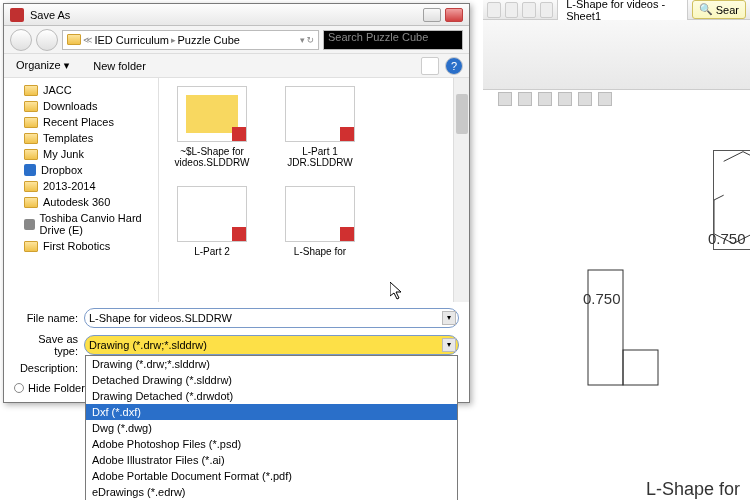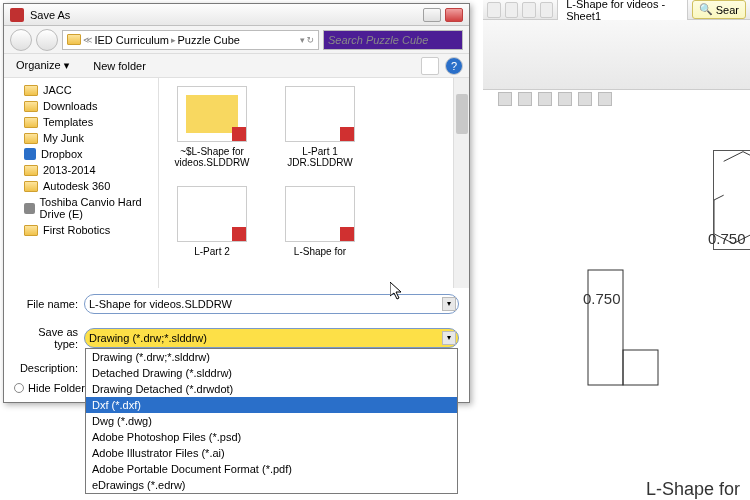--- a/index.html
+++ b/index.html
@@ -27,21 +27,21 @@
 .dlg-title { background:linear-gradient(#fdfdfd,#e8e8e8); height:22px; border-bottom:1px solid #c0c0c0; display:flex; align-items:center; padding:0 6px; }
 .dlg-title-icon { width:14px; height:14px; background:#c03030; border-radius:2px; margin-right:6px; }
 .win-btns { margin-left:auto; display:flex; gap:4px; }
 .win-btn { width:18px; height:14px; border:1px solid #a0a0a0; background:linear-gradient(#f8f8f8,#e0e0e0); border-radius:2px; }
 .win-close { border-color:#c04040; background:linear-gradient(#f0a0a0,#d04040); }
 
 .nav-row { height:28px; display:flex; align-items:center; padding:0 6px; gap:4px; background:#f4f4f4; border-bottom:1px solid #ddd; }
 .nav-arrow { width:22px; height:22px; border:1px solid #bbb; border-radius:11px; background:linear-gradient(#fff,#e0e0e0); }
 .breadcrumb { flex:1; height:20px; border:1px solid #bbb; background:#fff; display:flex; align-items:center; padding:0 4px; gap:2px; }
 .bc-sep { color:#888; font-size:9px; }
-.searchbox { width:140px; height:20px; border:1px solid #bbb; background:#4c1d95; padding:0 4px; color:#888; font-style:italic; display:flex; align-items:center; }
+.searchbox { width:140px; height:20px; border:1px solid #bbb; background:#000000; padding:0 4px; color:#888; display:flex; align-items:flex-start; }
 
 .cmd-row { height:24px; display:flex; align-items:center; padding:0 6px; gap:12px; background:#f4f4f4; border-bottom:1px solid #e0e0e0; }
 .cmd-btn { padding:2px 6px; border-radius:2px; }
 .cmd-icons { margin-left:auto; display:flex; gap:6px; }
 .cmd-icon { width:18px; height:18px; border:1px solid #ccc; background:#fff; border-radius:2px; }
 .help-icon { background:#2a6fc9; color:#fff; border-radius:9px; text-align:center; line-height:16px; }
 
 .dlg-body { flex:1; display:flex; overflow:hidden; }
 .tree { width:155px; border-right:1px solid #e0e0e0; overflow-y:auto; padding:4px 2px; }
 .tree-item { display:flex; align-items:center; gap:5px; padding:2px 4px 2px 18px; cursor:default; }
@@ -50,21 +50,21 @@
 .db-icon { width:12px; height:12px; background:#2a6fc9; border-radius:2px; }
 .thumbs { flex:1; padding:8px; display:flex; flex-wrap:wrap; gap:18px; align-content:flex-start; overflow-y:auto; position:relative; }
 .thumb { width:90px; text-align:center; }
 .thumb-img { width:70px; height:56px; border:1px solid #ccc; margin:0 auto 4px; background:#fff; position:relative; }
 .thumb-glyph { position:absolute; inset:8px; background:#f8d860; }
 .thumb-corner { position:absolute; bottom:0; right:0; width:14px; height:14px; background:#d03030; }
 .thumb-name { font-size:10px; word-wrap:break-word; }
 .scroll { position:absolute; top:0; right:0; width:16px; height:100%; background:#f0f0f0; border-left:1px solid #ddd; }
 .scroll-thumb { position:absolute; top:16px; left:2px; width:12px; height:40px; background:#c8c8c8; border-radius:2px; }
 
-.fields { padding:6px 10px 4px; display:grid; grid-template-columns:70px 1fr; row-gap:12px; align-items:center; }
+.fields { padding:6px 10px 4px; display:grid; grid-template-columns:70px 1fr; row-gap:5px; align-items:center; }
 .field-lbl { text-align:right; padding-right:6px; }
 .field-input { height:20px; border:1px solid #7a9ac9; background:#fff; padding:0 4px; display:flex; align-items:center; }
 .dropdown { position:relative;border-radius:10px; }
 .dd-arrow { position:absolute; right:2px; top:2px; width:14px; height:14px; background:#e8e8e8; border:1px solid #bbb; text-align:center; line-height:12px; font-size:8px; }
 .dd-list { position:absolute; top:19px; left:0; right:0; background:#fff; border:1px solid #7a7a7a; z-index:10; }
 .dd-item { padding:2px 6px; }
 .dd-item.sel { background:#2a6fc9; color:#fff; }
 
 .dlg-footer { padding:4px 10px 8px; display:flex; align-items:center; gap:8px; }
 .hide-folders { display:flex; align-items:center; gap:4px; cursor:pointer; }
@@ -149,20 +149,24 @@
 
   <div class="dlg-body">
     <div class="tree" id="tree">
         <div class="tree-item">
           <span class="folder-icon"></span>
           <span>JACC</span>
         </div>
         <div class="tree-item">
           <span class="folder-icon"></span>
           <span>Downloads</span>
+        </div>
+        <div class="tree-item">
+          <span class="folder-icon"></span>
+          <span>Recent Places</span>
         </div>
         <div class="tree-item">
           <span class="folder-icon"></span>
           <span>Templates</span>
         </div>
         <div class="tree-item">
           <span class="folder-icon"></span>
           <span>My Junk</span>
         </div>
         <div class="tree-item">

